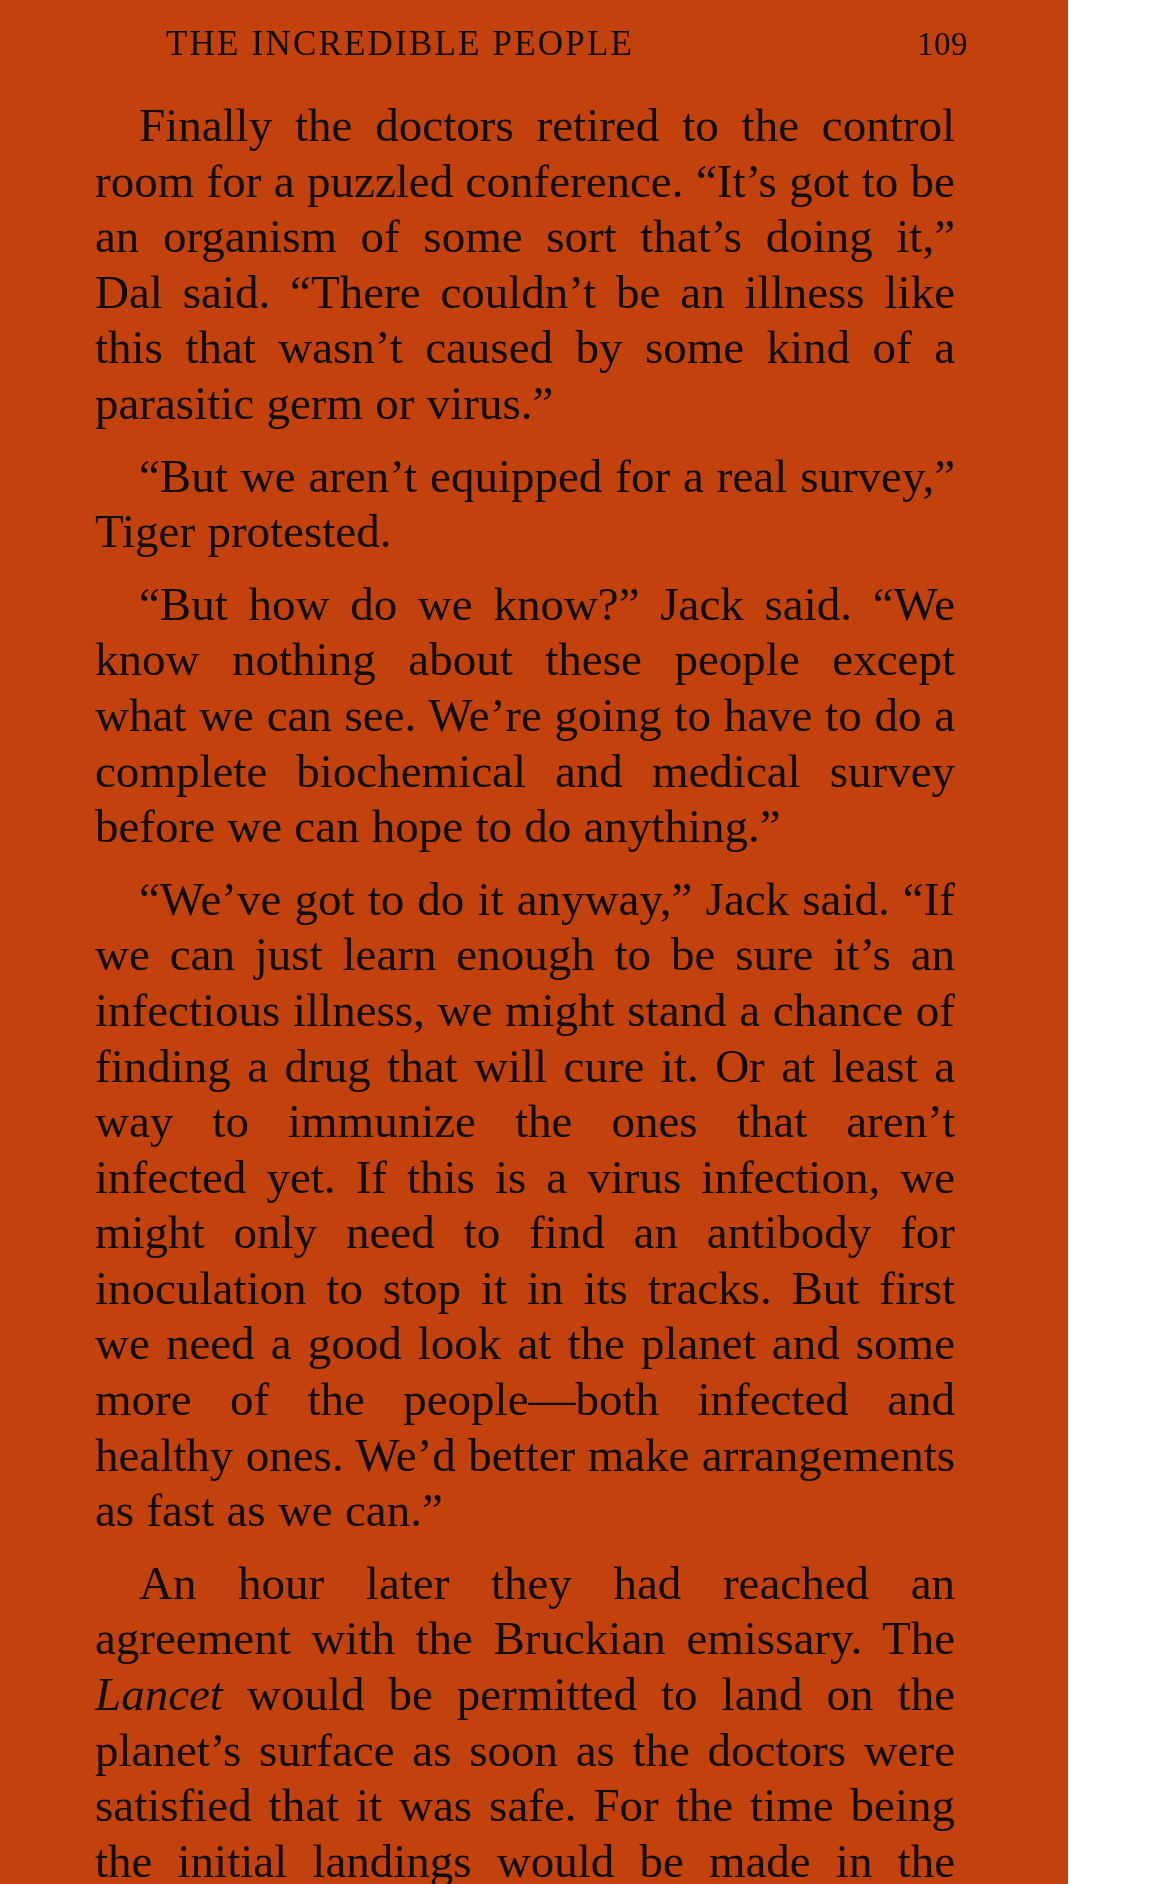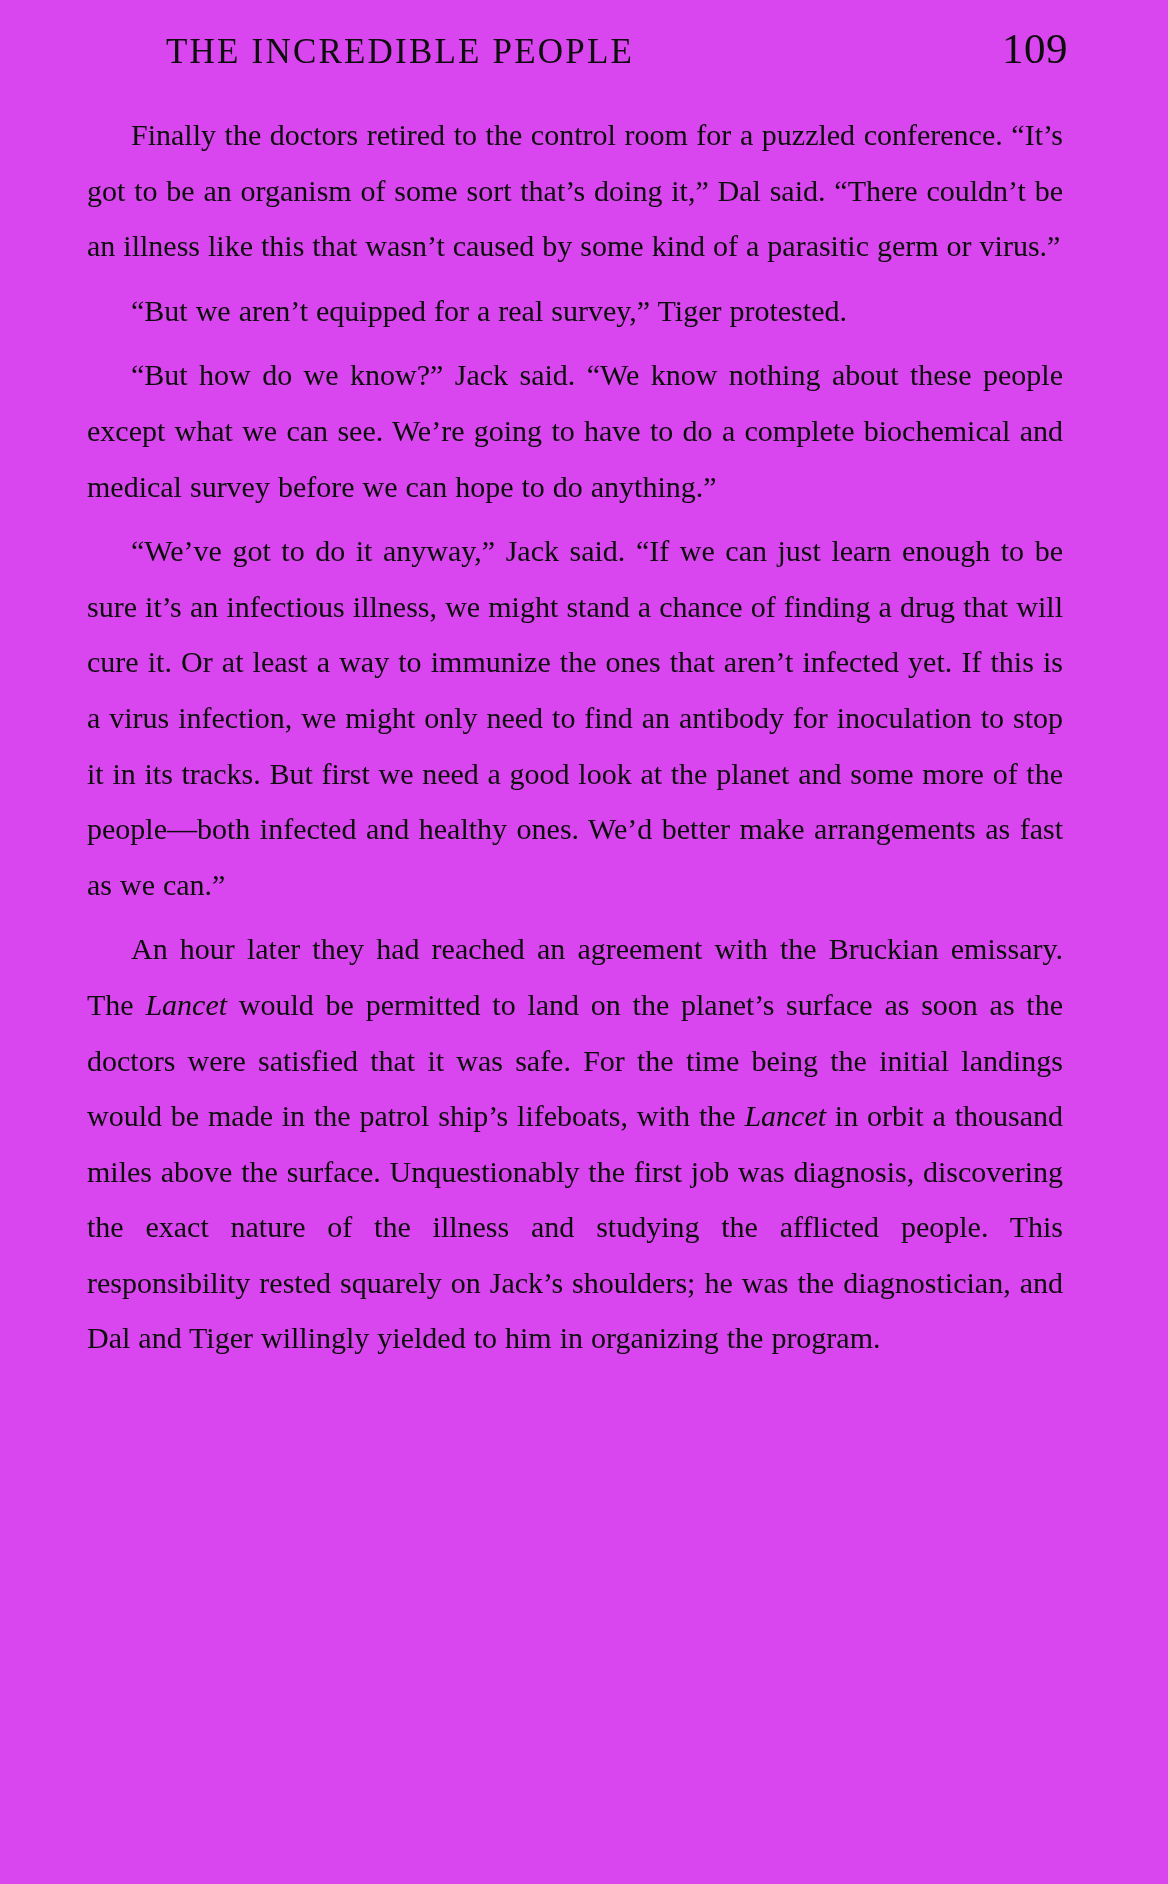--- a/index.html
+++ b/index.html
@@ -9,46 +9,46 @@
   }
   body {
     width: 1168px;
     height: 1884px;
     font-family: "Liberation Serif", "DejaVu Serif", serif;
     color: #0d0d0d;
     overflow: hidden;
   }
   .page {
     position: relative;
-    width: 1168px;
+    width: 1068px;
     height: 1884px;
     box-sizing: border-box;
     padding: 24px 96px 0 78px;
-    background: #d946ef;
+    background: #c2410c;
   }
   .running-head {
     display: flex;
     align-items: baseline;
     justify-content: space-between;
     margin: 0 0 34px 0;
     padding: 0 4px 0 88px;
   }
   .running-title {
     font-size: 35px;
     letter-spacing: 2.2px;
     font-weight: 400;
     white-space: nowrap;
   }
   .folio {
-    font-size: 43px;
+    font-size: 33px;
     letter-spacing: 0.5px;
   }
   .body-text p {
-    margin: 9px;
-    font-size: 30px;
+    margin: 17px;
+    font-size: 47px;
     line-height: 55.6px;
     text-align: justify;
     text-justify: inter-word;
     text-indent: 44px;
     -webkit-hyphens: manual;
     hyphens: manual;
     word-spacing: 0.5px;
   }
   .body-text em {
   }

